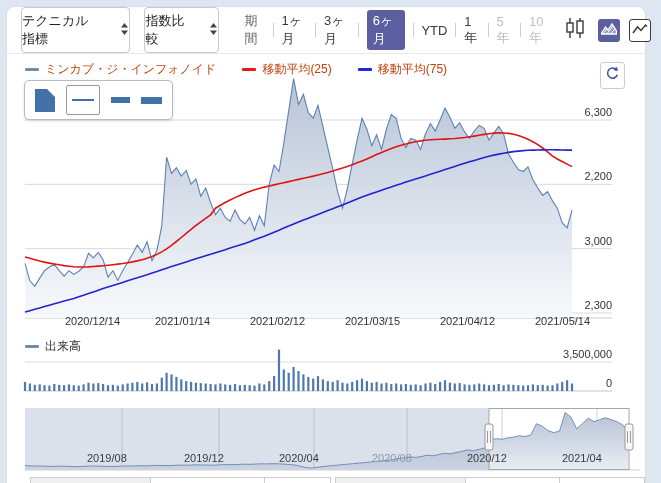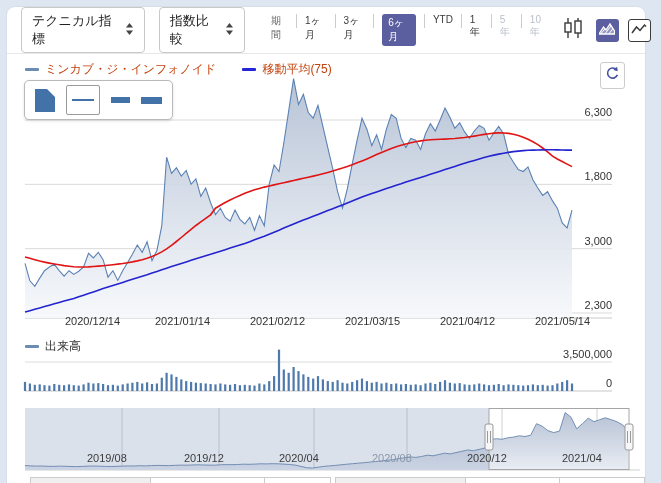--- a/index.html
+++ b/index.html
@@ -3,24 +3,24 @@
 <meta charset="utf-8">
 <style>
   html,body{margin:0;padding:0;background:#dde6f1;}
   .page{position:relative;width:661px;height:483px;overflow:hidden;
         font-family:"Liberation Sans","DejaVu Sans",sans-serif;background:#dde6f1;}
   .card{position:absolute;left:7px;top:7px;width:638px;height:500px;background:#fff;
         border-radius:8px 8px 0 0;box-shadow:0 0 0 1px rgba(0,0,0,0.03);}
   
   .toolbar{position:absolute;left:21px;top:15px;right:10px;height:30px;display:flex;align-items:center;}
   .tb-divider{position:absolute;left:7px;top:53px;width:638px;height:1px;background:#e8e8e8;}
-  .dd{display:flex;align-items:center;gap:9px;border:1px solid #c8c8c8;border-radius:4px;
-      background:#fff;padding:4px 10px;font-size:13px;color:#222;cursor:pointer;}
+  .dd{display:flex;align-items:center;gap:22px;border:1px solid #c8c8c8;border-radius:4px;
+      background:#fff;padding:4px 0;font-size:13px;color:#222;cursor:pointer;}
   .dd+.dd{margin-left:14px;}
-  .periods{display:flex;align-items:flex-start;margin-left:26px;font-size:10px;color:#3a3a3a;}
+  .periods{display:flex;align-items:center;margin-left:26px;font-size:13px;color:#3a3a3a;}
   .plabel{color:#666;}
   .sep{width:1px;height:14px;background:#ccc;margin:0 8px;}
   .p-btn{cursor:pointer;}
   .p-sel{background:#5b5e9f;color:#fff;padding:2px 6px;border-radius:3px;}
   .p-dis{color:#b9bfc9;cursor:default;}
   .icon-btn{display:flex;align-items:center;justify-content:center;cursor:pointer;}
   .candle-btn{margin-left:14px;width:24px;height:23px;}
   .area-btn{margin-left:12px;width:25px;height:23px;background:#5b5e9f;border-radius:3px;}
   .lineic-btn{margin-left:9px;width:25px;height:23px;background:#fff;border:1.5px solid #3a3a3a;border-radius:3px;box-sizing:border-box;}
   
@@ -221,21 +221,21 @@
       <rect x="485" y="424" width="8" height="26" rx="2" fill="#f7f7f7" stroke="#9a9a9a"></rect>
       <line x1="487.5" y1="431" x2="487.5" y2="443" stroke="#9a9a9a"></line>
       <line x1="490.5" y1="431" x2="490.5" y2="443" stroke="#9a9a9a"></line>
       <rect x="625" y="424" width="8" height="26" rx="2" fill="#f7f7f7" stroke="#9a9a9a"></rect>
       <line x1="627.5" y1="431" x2="627.5" y2="443" stroke="#9a9a9a"></line>
       <line x1="630.5" y1="431" x2="630.5" y2="443" stroke="#9a9a9a"></line>
     </svg>
 
   <div class="labels">
     <div class="ylab" style="top:106px">6,300</div>
-    <div class="ylab" style="top:170px">1,800</div>
+    <div class="ylab" style="top:170px">2,200</div>
     <div class="ylab" style="top:235px">3,000</div>
     <div class="ylab" style="top:299px">2,300</div>
 
     <div class="xlab" style="left:65px">2020/12/14</div>
     <div class="xlab" style="left:155px">2021/01/14</div>
     <div class="xlab" style="left:250px">2021/02/12</div>
     <div class="xlab" style="left:345px">2021/03/15</div>
     <div class="xlab" style="left:440px">2021/04/12</div>
     <div class="xlab" style="left:535px">2021/05/14</div>
 
@@ -324,20 +324,24 @@
     </div>
   </div>
   <div class="tb-divider"></div>
 
   <div class="legend">
     <span class="item">
       <span class="dash dash-price"></span>
       <span>ミンカブ・ジ・インフォノイド</span>
     </span>
     <span class="item">
+      <span class="dash dash-ma25"></span>
+      <span>移動平均(25)</span>
+    </span>
+    <span class="item">
       <span class="dash dash-ma75"></span>
       <span>移動平均(75)</span>
     </span>
   </div>
 
   <div class="refresh">
     <span>
       <svg width="15" height="15" viewBox="0 0 16 16">
         <path d="M13.2,9.5 A5.4,5.4 0 1 1 12.4,4.2" fill="none" stroke="#47519f" stroke-width="1.7"></path>
         <polygon points="12.9,0.8 13.6,5.6 8.9,4.2" fill="#47519f"></polygon>

